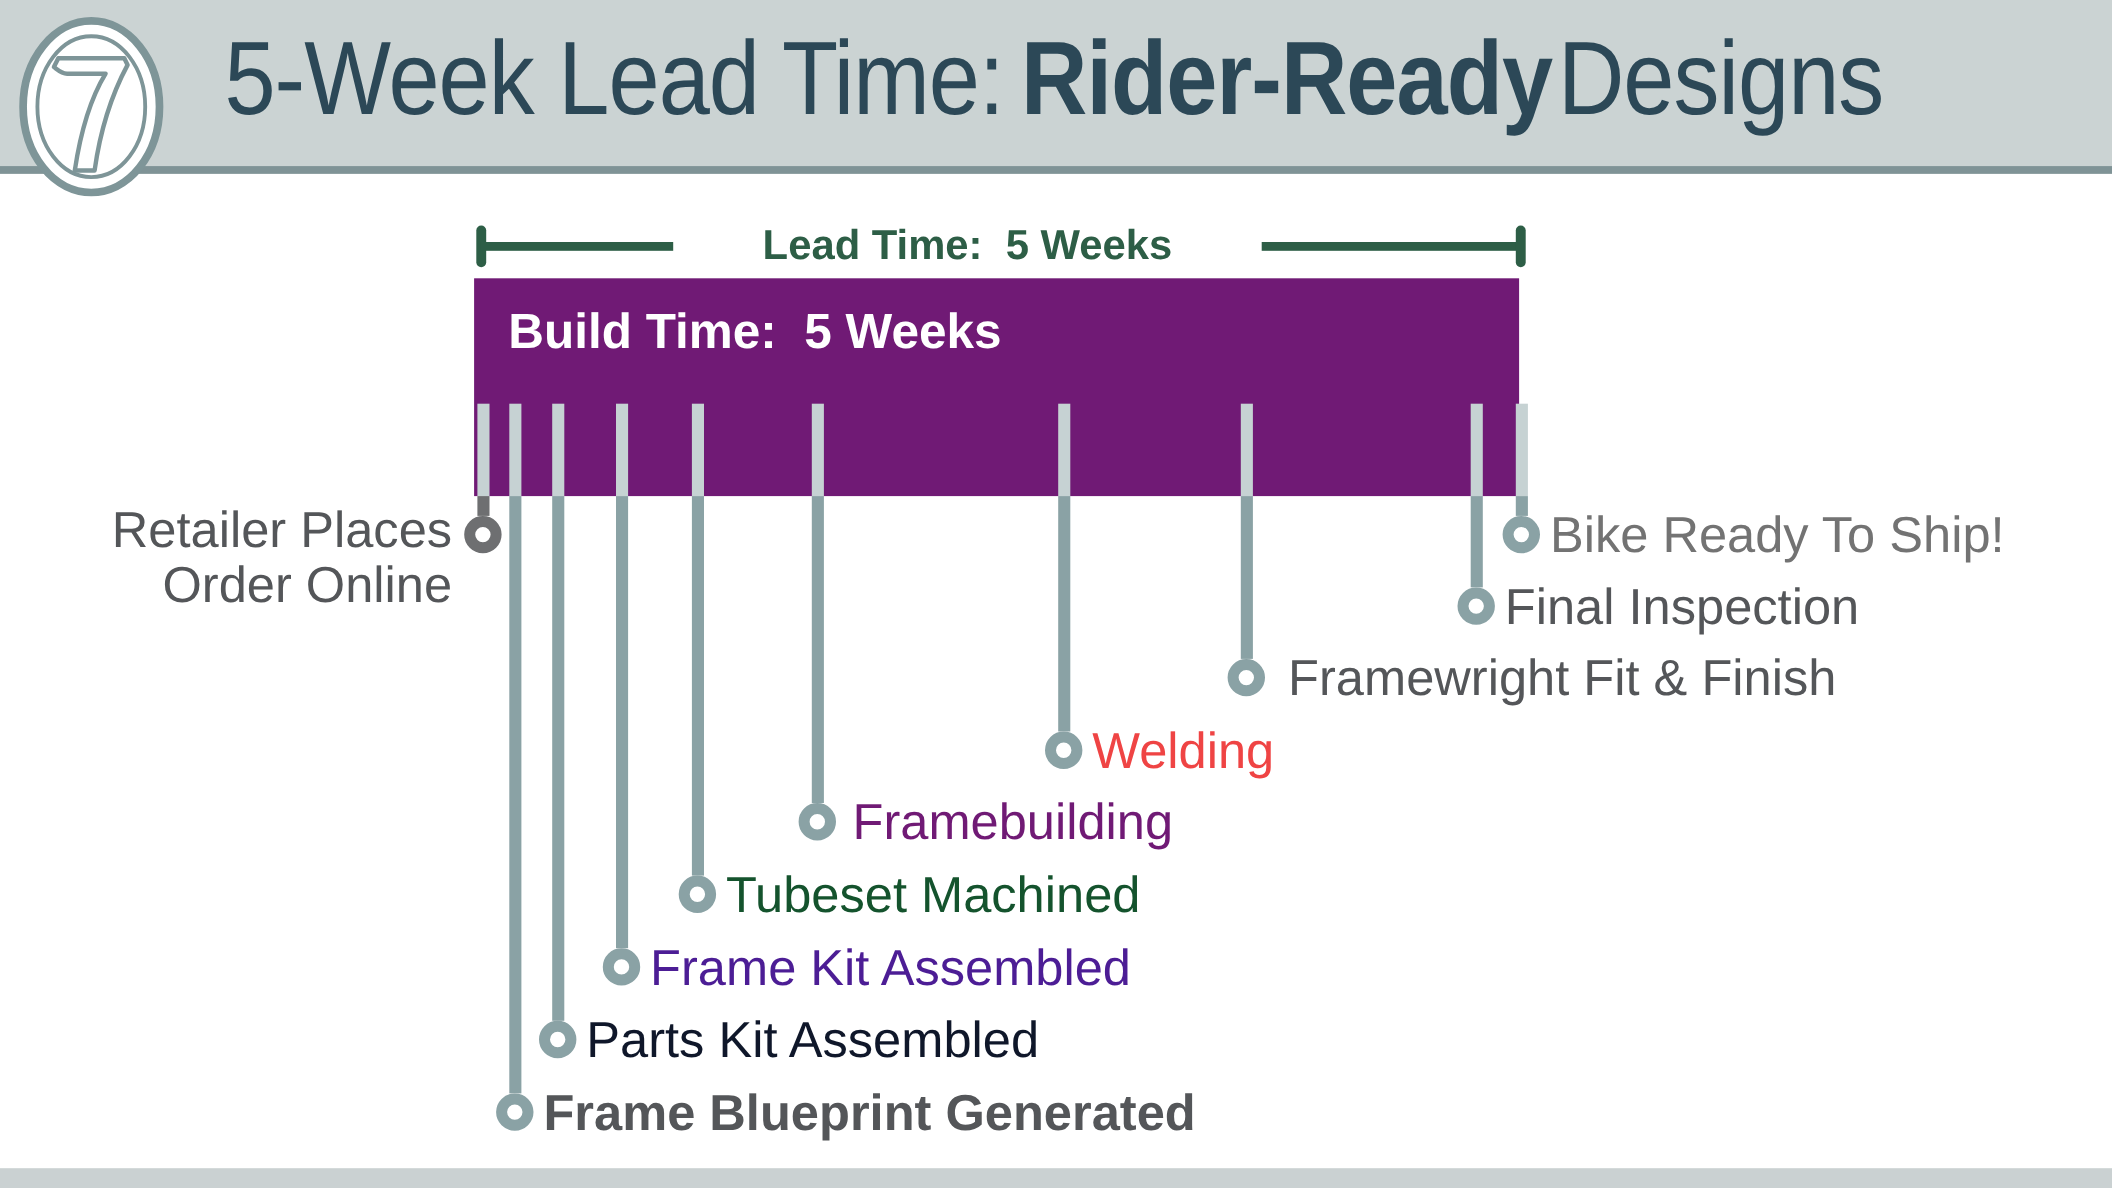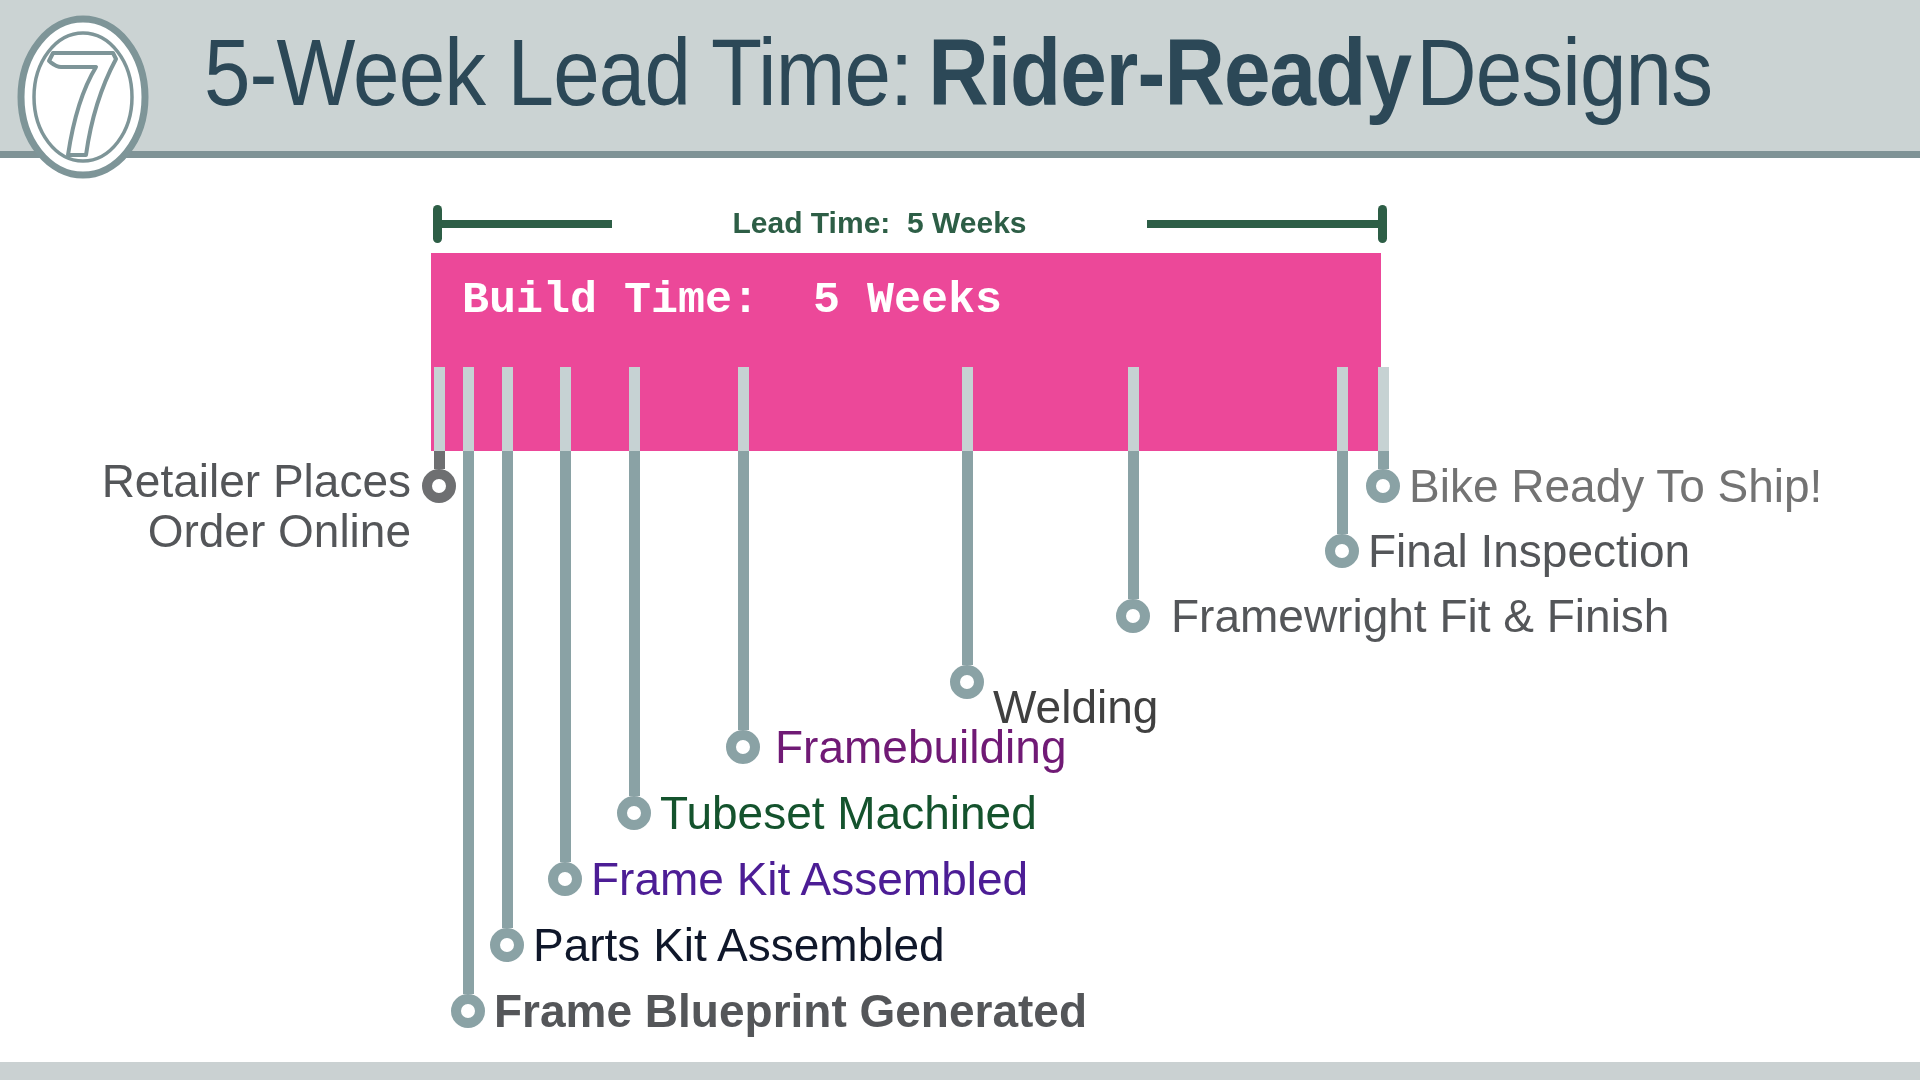--- a/index.html
+++ b/index.html
@@ -18,21 +18,21 @@
     font-size:95px;line-height:112px;color:#2c4857;white-space:nowrap;
     transform:scaleX(0.88);transform-origin:left center;
     letter-spacing:-1px;
   }
   .title .emph{font-weight:bold;margin-left:18px;margin-right:6px;}
   
   .bracket-cap{position:absolute;width:9px;height:38px;border-radius:5px;top:205px;}
   .bracket-line{position:absolute;height:8px;top:220px;}
   .bracket-label{
     position:absolute;left:612px;width:535px;top:201px;height:44px;
-    font-size:30px;font-weight:bold;text-align:center;line-height:44px;white-space:nowrap;
+    font-size:38px;font-weight:bold;text-align:center;line-height:44px;white-space:nowrap;
   }
   
   .bar{position:absolute;left:431px;top:253px;width:950px;height:198px;}
   .bar-label{
     position:absolute;left:31px;top:22px;color:#ffffff;
     font-size:45px;font-weight:bold;white-space:nowrap;
   }
   
   .stem{position:absolute;width:11px;}
   .dot{
@@ -68,21 +68,21 @@
   <div class="title" style="color: rgb(44, 72, 87);">
     <span>5-Week Lead Time:</span><span class="emph">Rider-Ready</span><span>Designs</span>
   </div>
 
   <div class="bracket-cap" id="cap-left" style="left: 433px; background: rgb(45, 94, 70);"></div>
   <div class="bracket-line" id="line-left" style="left: 437px; width: 175px; background: rgb(45, 94, 70);"></div>
   <div class="bracket-label" id="lead-label" style="color: rgb(45, 94, 70);">Lead Time:&nbsp; 5 Weeks</div>
   <div class="bracket-line" id="line-right" style="left: 1147px; width: 235px; background: rgb(45, 94, 70);"></div>
   <div class="bracket-cap" id="cap-right" style="left: 1378px; background: rgb(45, 94, 70);"></div>
 
-  <div class="bar" id="build-bar" style="background: #ec4899; font-family: Liberation Mono, monospace;">
+  <div class="bar" id="build-bar" style="background: #701a75;">
     <div class="bar-label">Build Time:&nbsp; 5 Weeks</div>
   </div>
 
   <div id="milestones">
       <div class="stem" style="left: 433.5px; top: 367px; height: 84px; background: rgb(198, 210, 211);"></div>
       <div class="stem" style="left: 433.5px; top: 451px; height: 18px; background: rgb(110, 111, 113);"></div>
       <div class="dot" style="left: 422px; top: 469px; border-color: rgb(110, 111, 113);"></div>
       <div class="mlabel left" style="color: rgb(84, 86, 89); right: 1509px; top: 456px;">Retailer Places
 Order Online</div>
       <div class="stem" style="left: 1377.5px; top: 367px; height: 84px; background: rgb(198, 210, 211);"></div>
@@ -93,21 +93,21 @@
       <div class="stem" style="left: 1336.5px; top: 451px; height: 83px; background: rgb(138, 162, 165);"></div>
       <div class="dot" style="left: 1325px; top: 534px; border-color: rgb(138, 162, 165);"></div>
       <div class="mlabel" style="color: rgb(84, 86, 89); left: 1368px; top: 523px;">Final Inspection</div>
       <div class="stem" style="left: 1127.5px; top: 367px; height: 84px; background: rgb(198, 210, 211);"></div>
       <div class="stem" style="left: 1127.5px; top: 451px; height: 148px; background: rgb(138, 162, 165);"></div>
       <div class="dot" style="left: 1116px; top: 599px; border-color: rgb(138, 162, 165);"></div>
       <div class="mlabel" style="color: rgb(84, 86, 89); left: 1159px; top: 588px; margin-left: 12px;">Framewright Fit &amp; Finish</div>
       <div class="stem" style="left: 961.5px; top: 367px; height: 84px; background: rgb(198, 210, 211);"></div>
       <div class="stem" style="left: 961.5px; top: 451px; height: 214px; background: rgb(138, 162, 165);"></div>
       <div class="dot" style="left: 950px; top: 665px; border-color: rgb(138, 162, 165);"></div>
-      <div class="mlabel" style="color: #404040; left: 993px; top: 654px; margin-top: 25px;">Welding</div>
+      <div class="mlabel" style="color: #ef4444; left: 993px; top: 654px;">Welding</div>
       <div class="stem" style="left: 737.5px; top: 367px; height: 84px; background: rgb(198, 210, 211);"></div>
       <div class="stem" style="left: 737.5px; top: 451px; height: 279px; background: rgb(138, 162, 165);"></div>
       <div class="dot" style="left: 726px; top: 730px; border-color: rgb(138, 162, 165);"></div>
       <div class="mlabel" style="color: #701a75; left: 775px; top: 719px;">Framebuilding</div>
       <div class="stem" style="left: 628.5px; top: 367px; height: 84px; background: rgb(198, 210, 211);"></div>
       <div class="stem" style="left: 628.5px; top: 451px; height: 345px; background: rgb(138, 162, 165);"></div>
       <div class="dot" style="left: 617px; top: 796px; border-color: rgb(138, 162, 165);"></div>
       <div class="mlabel" style="color: #14532d; left: 660px; top: 785px;">Tubeset Machined</div>
       <div class="stem" style="left: 559.5px; top: 367px; height: 84px; background: rgb(198, 210, 211);"></div>
       <div class="stem" style="left: 559.5px; top: 451px; height: 411px; background: rgb(138, 162, 165);"></div>

